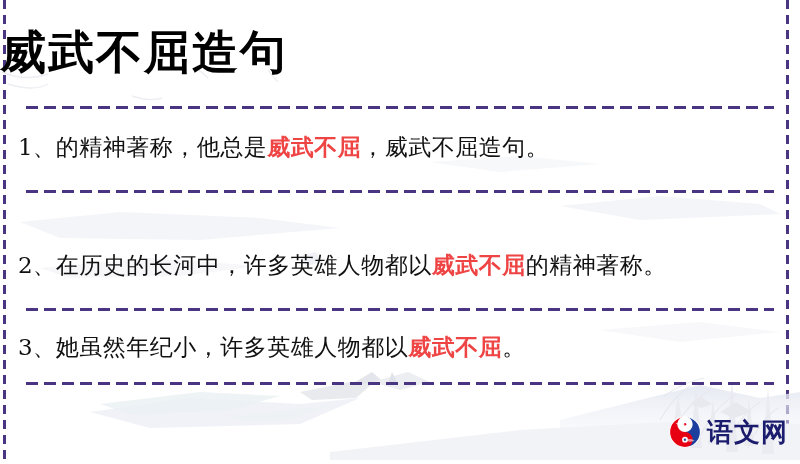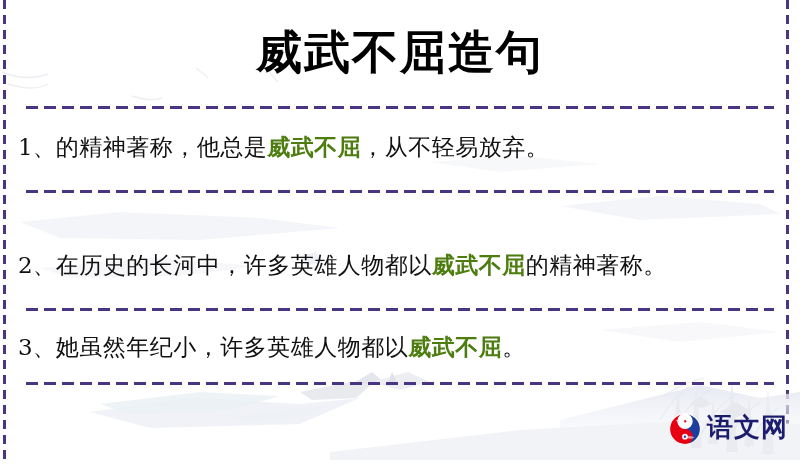--- a/index.html
+++ b/index.html
@@ -53,21 +53,21 @@
     position: absolute;
     inset: 0;
     z-index: 2;
   }
 
   #title {
     position: absolute;
     top: 22px;
     left: 0;
     width: 800px;
-    text-align: center;
+    text-align: left;
     font-family: "DejaVu Serif", "Liberation Serif", serif;
     font-weight: 700;
     font-size: 46px;
     line-height: 60px;
     letter-spacing: 2px;
     color: #000000;
     white-space: nowrap;
   }
 
   .hr-dash {
@@ -95,33 +95,34 @@
     line-height: 41px;
     color: #111111;
     letter-spacing: 0.5px;
     text-align: justify;
   }
   #line-1 { top: 126px; }
   #line-2 { top: 212px; margin-top: 32px; }
   #line-3 { top: 326px; }
 
   .kw {
-    color: #4d7c0f;
+    color: #ef4444;
     font-weight: 700;
   }
 
   .num { letter-spacing: 0; }
 
   
   #logo {
     position: absolute;
     left: 668px;
     top: 412px;
     height: 40px;
     display: flex;
+    align-items: center;
     gap: 5px;
     z-index: 3;
   }
   #logo-mark { width: 34px; height: 34px; display: block; }
   #logo-text {
     font-family: "DejaVu Serif", "Liberation Serif", serif;
     font-weight: 700;
     font-size: 26px;
     line-height: 30px;
     color: #1c1c6e;
@@ -199,21 +200,21 @@
   <div id="content">
 
     <div id="title">威武不屈造句</div>
 
     <div class="hr-dash" id="dash-1"></div>
     <div class="hr-dash" id="dash-2"></div>
     <div class="hr-dash" id="dash-3"></div>
     <div class="hr-dash" id="dash-4"></div>
 
     <div class="sentence" id="line-1">
-      <span class="num">1、</span><span>的精神著称，他总是</span><span class="kw">威武不屈</span><span>，从不轻易放弃。</span>
+      <span class="num">1、</span><span>的精神著称，他总是</span><span class="kw">威武不屈</span><span>，威武不屈造句。</span>
     </div>
 
     <div class="sentence" id="line-2">
       <span class="num">2、</span><span>在历史的长河中，许多英雄人物都以</span><span class="kw">威武不屈</span><span>的精神著称。</span>
     </div>
 
     <div class="sentence" id="line-3">
       <span class="num">3、</span><span>她虽然年纪小，许多英雄人物都以</span><span class="kw">威武不屈</span><span>。</span>
     </div>
 

